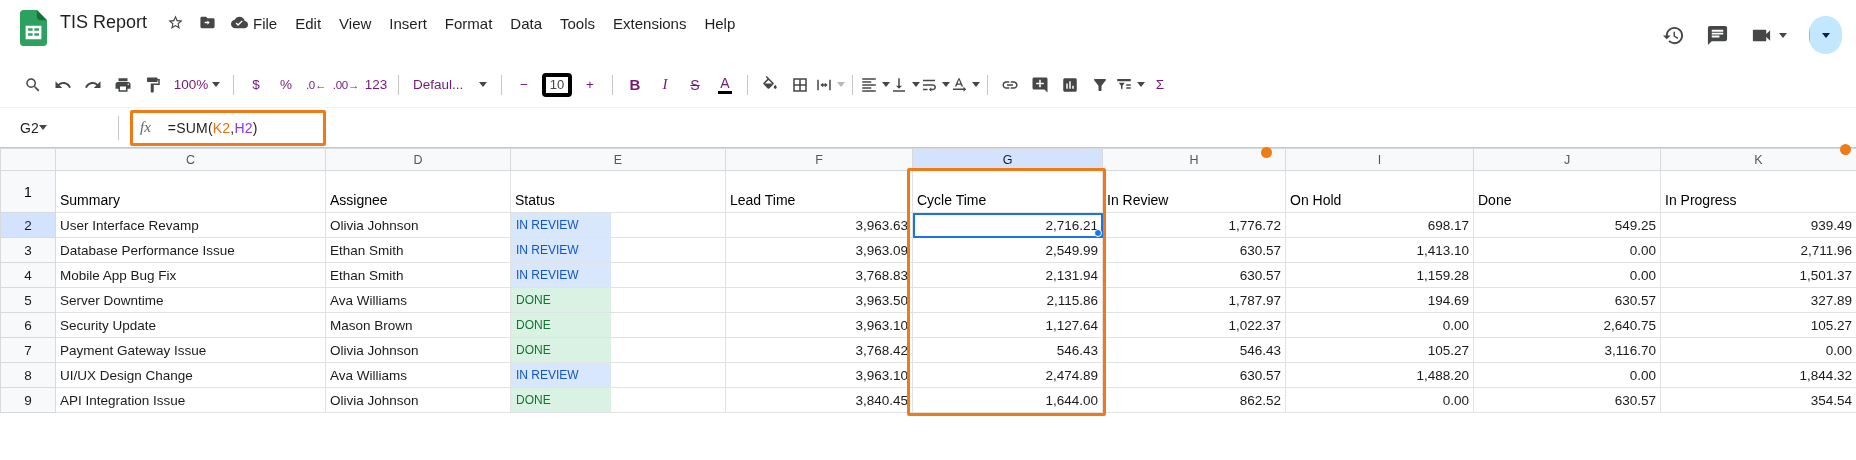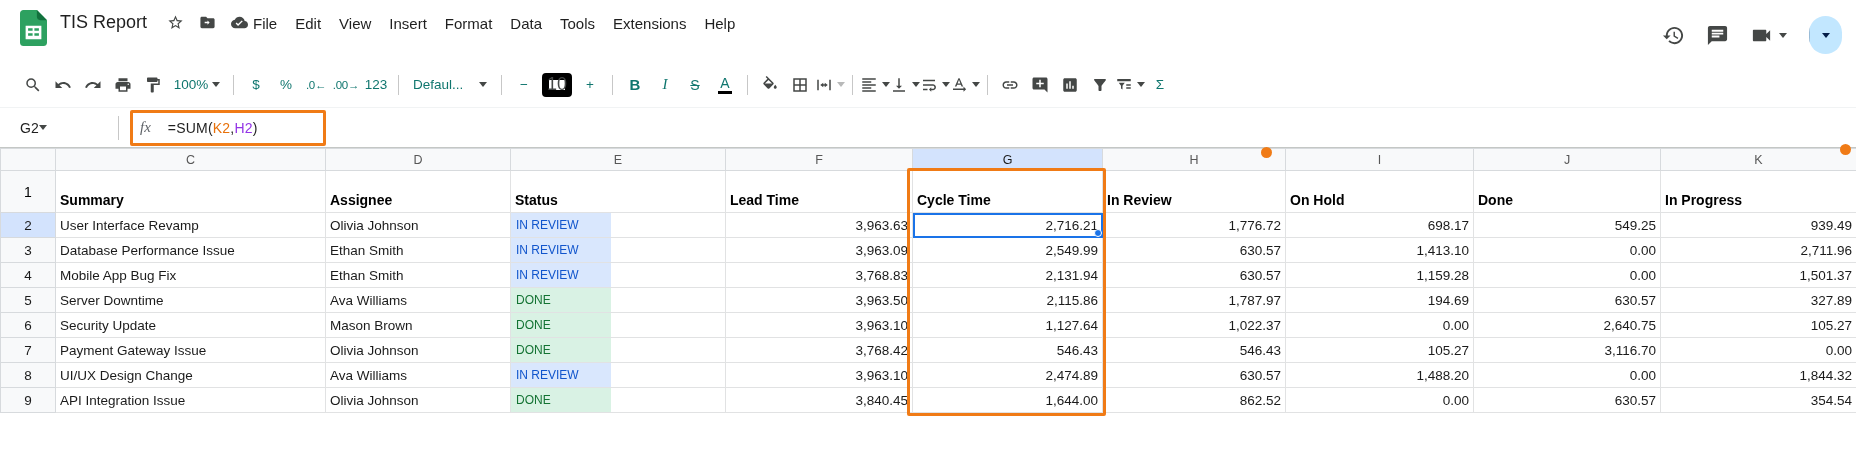--- a/index.html
+++ b/index.html
@@ -25,27 +25,27 @@
   .share{display:flex;align-items:center;height:38px;border-radius:19px;background:#c2e7ff;color:#041e49;margin-left:4px;overflow:hidden}
   .share-main{display:flex;align-items:center;gap:9px;padding:0 13px 0 17px;height:100%}
   .share-main svg{width:16px;height:16px;fill:#041e49}
   .share-label{font-size:14px;font-weight:500}
   .share-sep{width:1px;height:100%;background:rgba(4,30,73,.22)}
   .share-chev{padding:0 12px;height:100%;display:flex;align-items:center}
   .share-chev .caret{border-top-color:#041e49}
 
   
   .toolbar{display:flex;align-items:center;height:46px;padding:0 18px;color:#444746;border-bottom:1px solid #f1f3f4}
-  .tbn{display:flex;align-items:center;justify-content:center;gap:4px;height:28px;min-width:30px;border-radius:4px;font-size:14px;color:#0f766e}
+  .tbn{display:flex;align-items:center;justify-content:center;gap:4px;height:28px;min-width:30px;border-radius:4px;font-size:14px;color:#701a75}
   .tbn svg{width:18px;height:18px}
   .tlabel{font-size:13.5px}
   .small-label{font-size:11.5px;letter-spacing:-.3px}
   .zoom{min-width:58px}
   .fontname{min-width:88px;justify-content:space-between;padding:0 7px}
-  .sizebox{width:30px;height:24px;border:7px solid #000000;border-radius:4px;display:flex;align-items:center;justify-content:center;font-size:18px;margin:0 3px}
+  .sizebox{width:30px;height:24px;border:4px solid #000000;border-radius:4px;display:flex;align-items:center;justify-content:center;font-size:13px;margin:0 3px}
   .divider{width:1px;height:20px;background:#c7c7c7;margin:0 7px}
   .bold-g{font-weight:700;font-size:15px}
   .italic-g{font-style:italic;font-family:"Liberation Serif",serif;font-size:15px}
   .strike-g{text-decoration:line-through;font-size:14px}
   .tcolor{display:flex;flex-direction:column;align-items:center;line-height:1;height:auto}
   .tcolor .a-glyph{font-size:14px}
   .tcolor .color-bar{width:14px;height:3px;background:#000;margin-top:1px}
   .dim{opacity:.38}
 
   
@@ -58,21 +58,21 @@
   .ref2{color:#9334e6}
 
   
   .sheet{position:relative}
   table{border-collapse:collapse;table-layout:fixed;width:1856px}
   th,td{border:1px solid #e1e2e3;overflow:hidden;white-space:nowrap}
   .col-head th{height:22px;background:#f8f9fa;font-size:12.5px;font-weight:400;color:#575757;border-color:#d7dadd}
   th.selcol{background:#d3e3fd;color:#1b1b1b}
   td.gutter{background:#f8f9fa;text-align:center;font-size:12.5px;color:#575757;border-color:#d7dadd}
   td.gutter.sel{background:#d3e3fd;color:#1b1b1b}
-  .header-row td{height:42px;vertical-align:bottom;font-weight:700;font-size:14px;color:#000;padding:0 4px 4px 4px}
+  .header-row td{height:42px;vertical-align:bottom;font-weight:400;font-size:14px;color:#000;padding:0 4px 4px 4px}
   .header-row td.gutter{vertical-align:middle;font-weight:400;padding:0}
   .data-row td{height:25px;font-size:13.5px;padding:0 4px;color:#1b1b1b}
   td.num{text-align:right}
   td.status-cell{padding:0}
   .chip{display:flex;align-items:center;width:100px;height:100%;font-size:12px;padding:0 5px}
   .chip.review{background:#d9e7fd;color:#1155cc}
   .chip.done{background:#d9f2e4;color:#137333}
   td.active{position:relative;outline:2px solid #1a73e8;outline-offset:-2px}
   td.active::after{content:"";position:absolute;right:0;bottom:0;width:6px;height:6px;border-radius:50%;background:#1a73e8;border:1px solid #fff}
 

